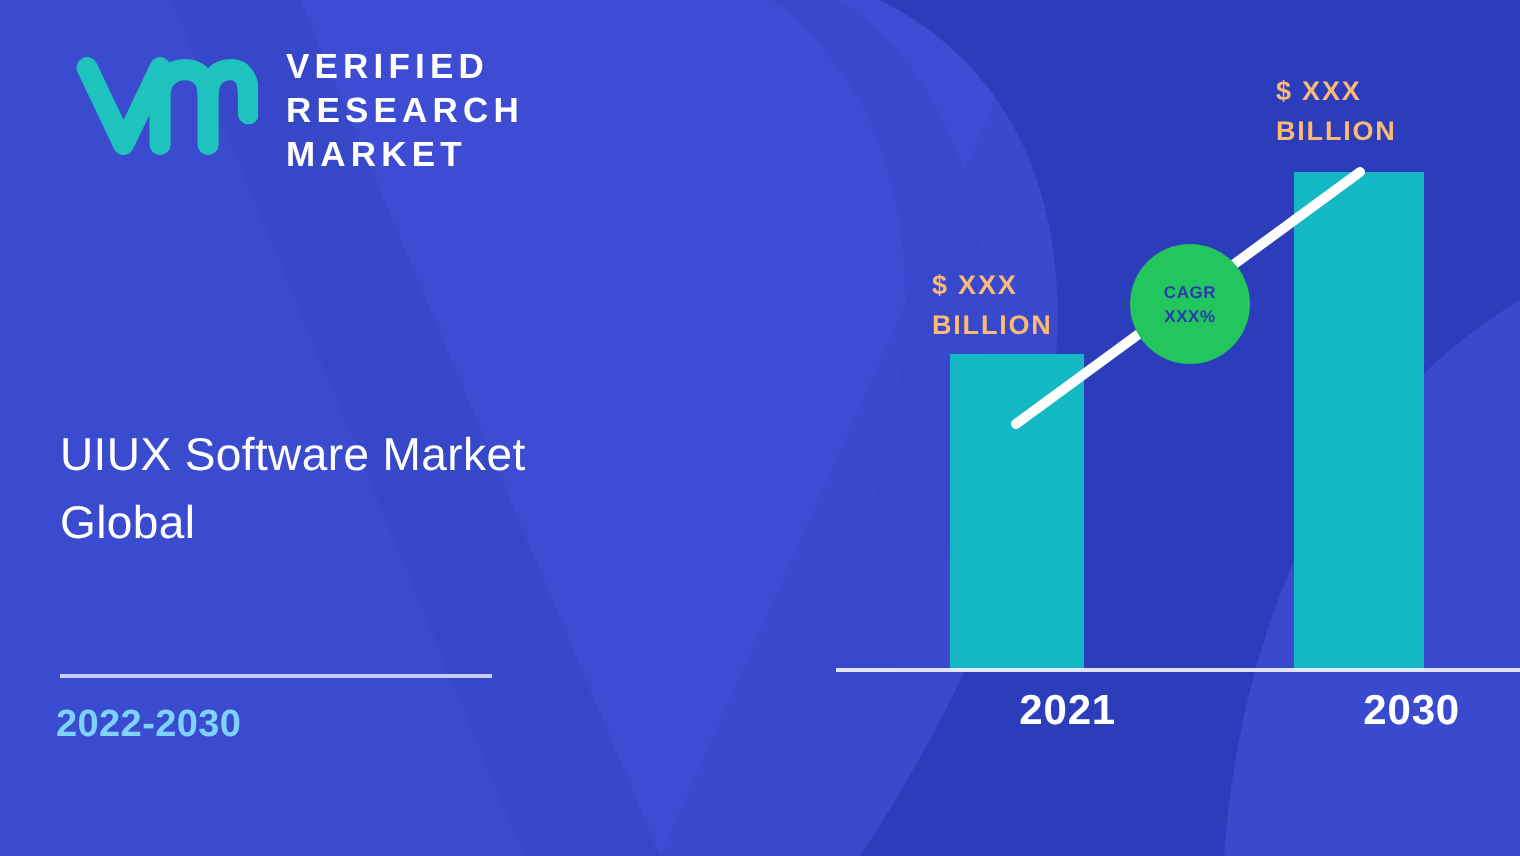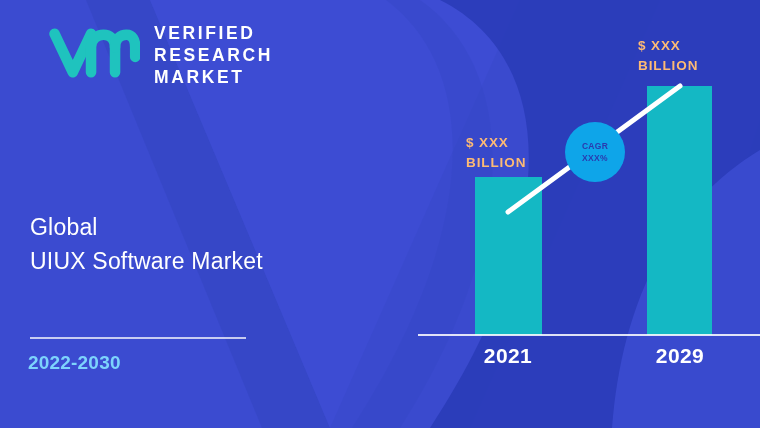--- a/index.html
+++ b/index.html
@@ -18,21 +18,21 @@
   }
   .bg-layer {
     position: absolute;
     inset: 0;
     width: 760px;
     height: 428px;
   }
   
   .logo-block {
     position: absolute;
-    left: 44px;
+    left: 33px;
     top: 22px;
     display: flex;
     align-items: center;
     gap: 14px;
   }
   .logo-mark { width: 96px; height: 52px; display: block; }
   .logo-words {
     display: flex;
     flex-direction: column;
     gap: 3px;
@@ -106,31 +106,31 @@
     letter-spacing: 0.9px;
     line-height: 1.5;
     white-space: nowrap;
   }
   .tick-label {
     position: absolute;
     color: #ffffff;
     font-size: 21px;
     font-weight: 700;
     letter-spacing: 0.4px;
-    text-align: center;
+    text-align: right;
     white-space: nowrap;
   }
   .cagr-bubble {
     position: absolute;
     left: 565px;
     top: 122px;
     width: 60px;
     height: 60px;
     border-radius: 50%;
-    background: #0ea5e9;
+    background: #22c55e;
     display: flex;
     flex-direction: column;
     align-items: center;
     justify-content: center;
     gap: 1px;
   }
   .cagr-bubble span {
     color: #2B3AAE;
     font-size: 8.5px;
     font-weight: 700;
@@ -163,22 +163,22 @@
       </g>
     </svg>
     <div class="logo-words">
       <span>VERIFIED</span>
       <span>RESEARCH</span>
       <span>MARKET</span>
     </div>
   </div>
 
   <div class="title-block">
+    <div class="title-line">UIUX Software Market</div>
     <div class="title-line">Global</div>
-    <div class="title-line">UIUX Software Market</div>
   </div>
   <div class="divider"></div>
   <div class="period">2022-2030</div>
 
   <div class="chart">
 
     <div class="bar" style="left:475px; top:177px; width:67px; height:158px;"></div>
     <div class="bar" style="left:647px; top:86px; width:65px; height:249px;"></div>
 
     <svg class="bg-layer" viewBox="0 0 760 428" preserveAspectRatio="none" aria-hidden="true">
@@ -196,16 +196,16 @@
     </div>
 
     <div class="cagr-bubble">
       <span>CAGR</span>
       <span>XXX%</span>
     </div>
 
     <div class="axis-line"></div>
 
     <div class="tick-label" style="left:458px; top:344px; width:100px;">2021</div>
-    <div class="tick-label" style="left:630px; top:344px; width:100px;">2029</div>
+    <div class="tick-label" style="left:630px; top:344px; width:100px;">2030</div>
 
   </div>
 </div>
 
 </body></html>

